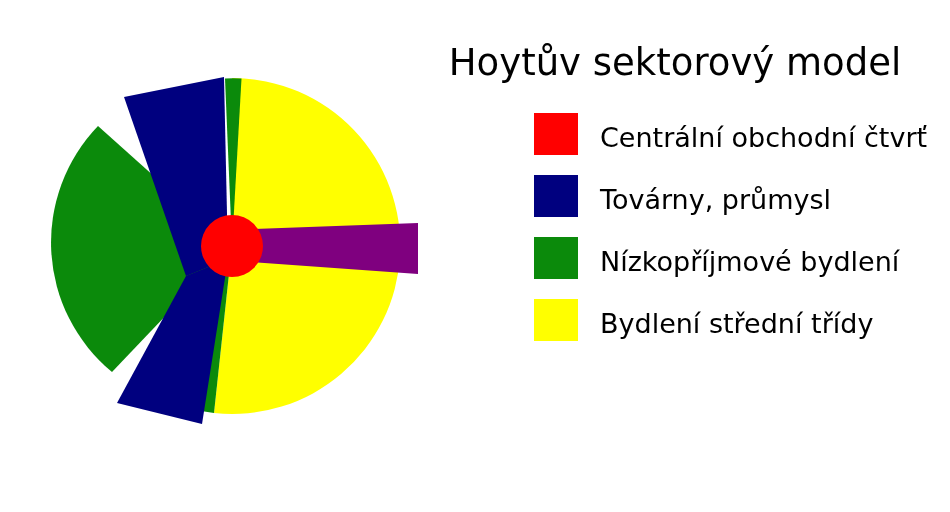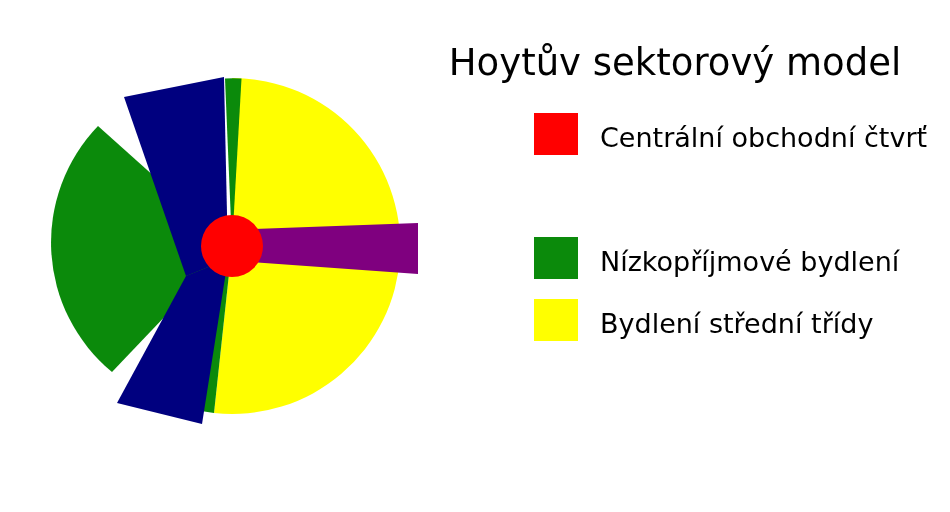--- a/index.html
+++ b/index.html
@@ -115,20 +115,24 @@
 
   <div id="legend-panel">
 
     <div id="chart-title">Hoytův sektorový model</div>
 
     <div class="legend-row" style="top:73px">
       <span class="legend-swatch" style="background:#ff0000"></span>
       <span class="legend-label">Centrální obchodní čtvrť</span>
     </div>
 
+    <div class="legend-row" style="top:135px">
+      <span class="legend-swatch" style="background:#00007f"></span>
+      <span class="legend-label">Továrny, průmysl</span>
+    </div>
 
     <div class="legend-row" style="top:259px">
       <span class="legend-swatch" style="background:#ffff00"></span>
       <span class="legend-label">Bydlení střední třídy</span>
     </div>
 
     <div class="legend-row" style="top:197px">
       <span class="legend-swatch" style="background:#0b8a0b"></span>
       <span class="legend-label">Nízkopříjmové bydlení</span>
     </div>

